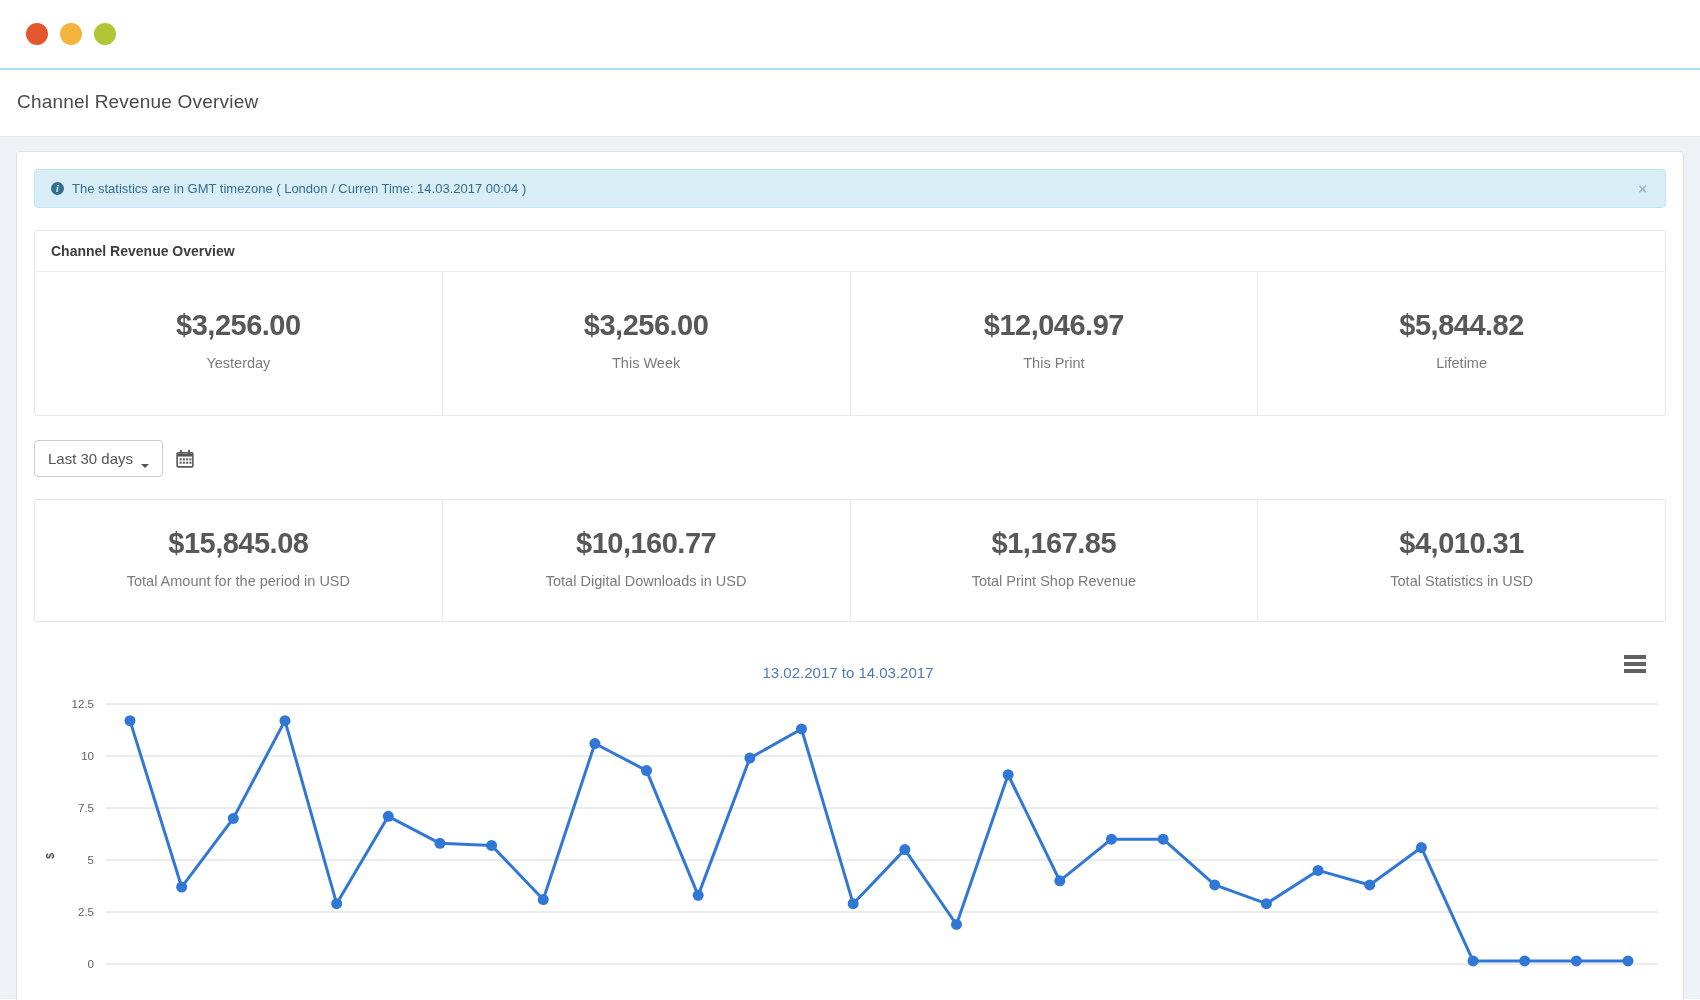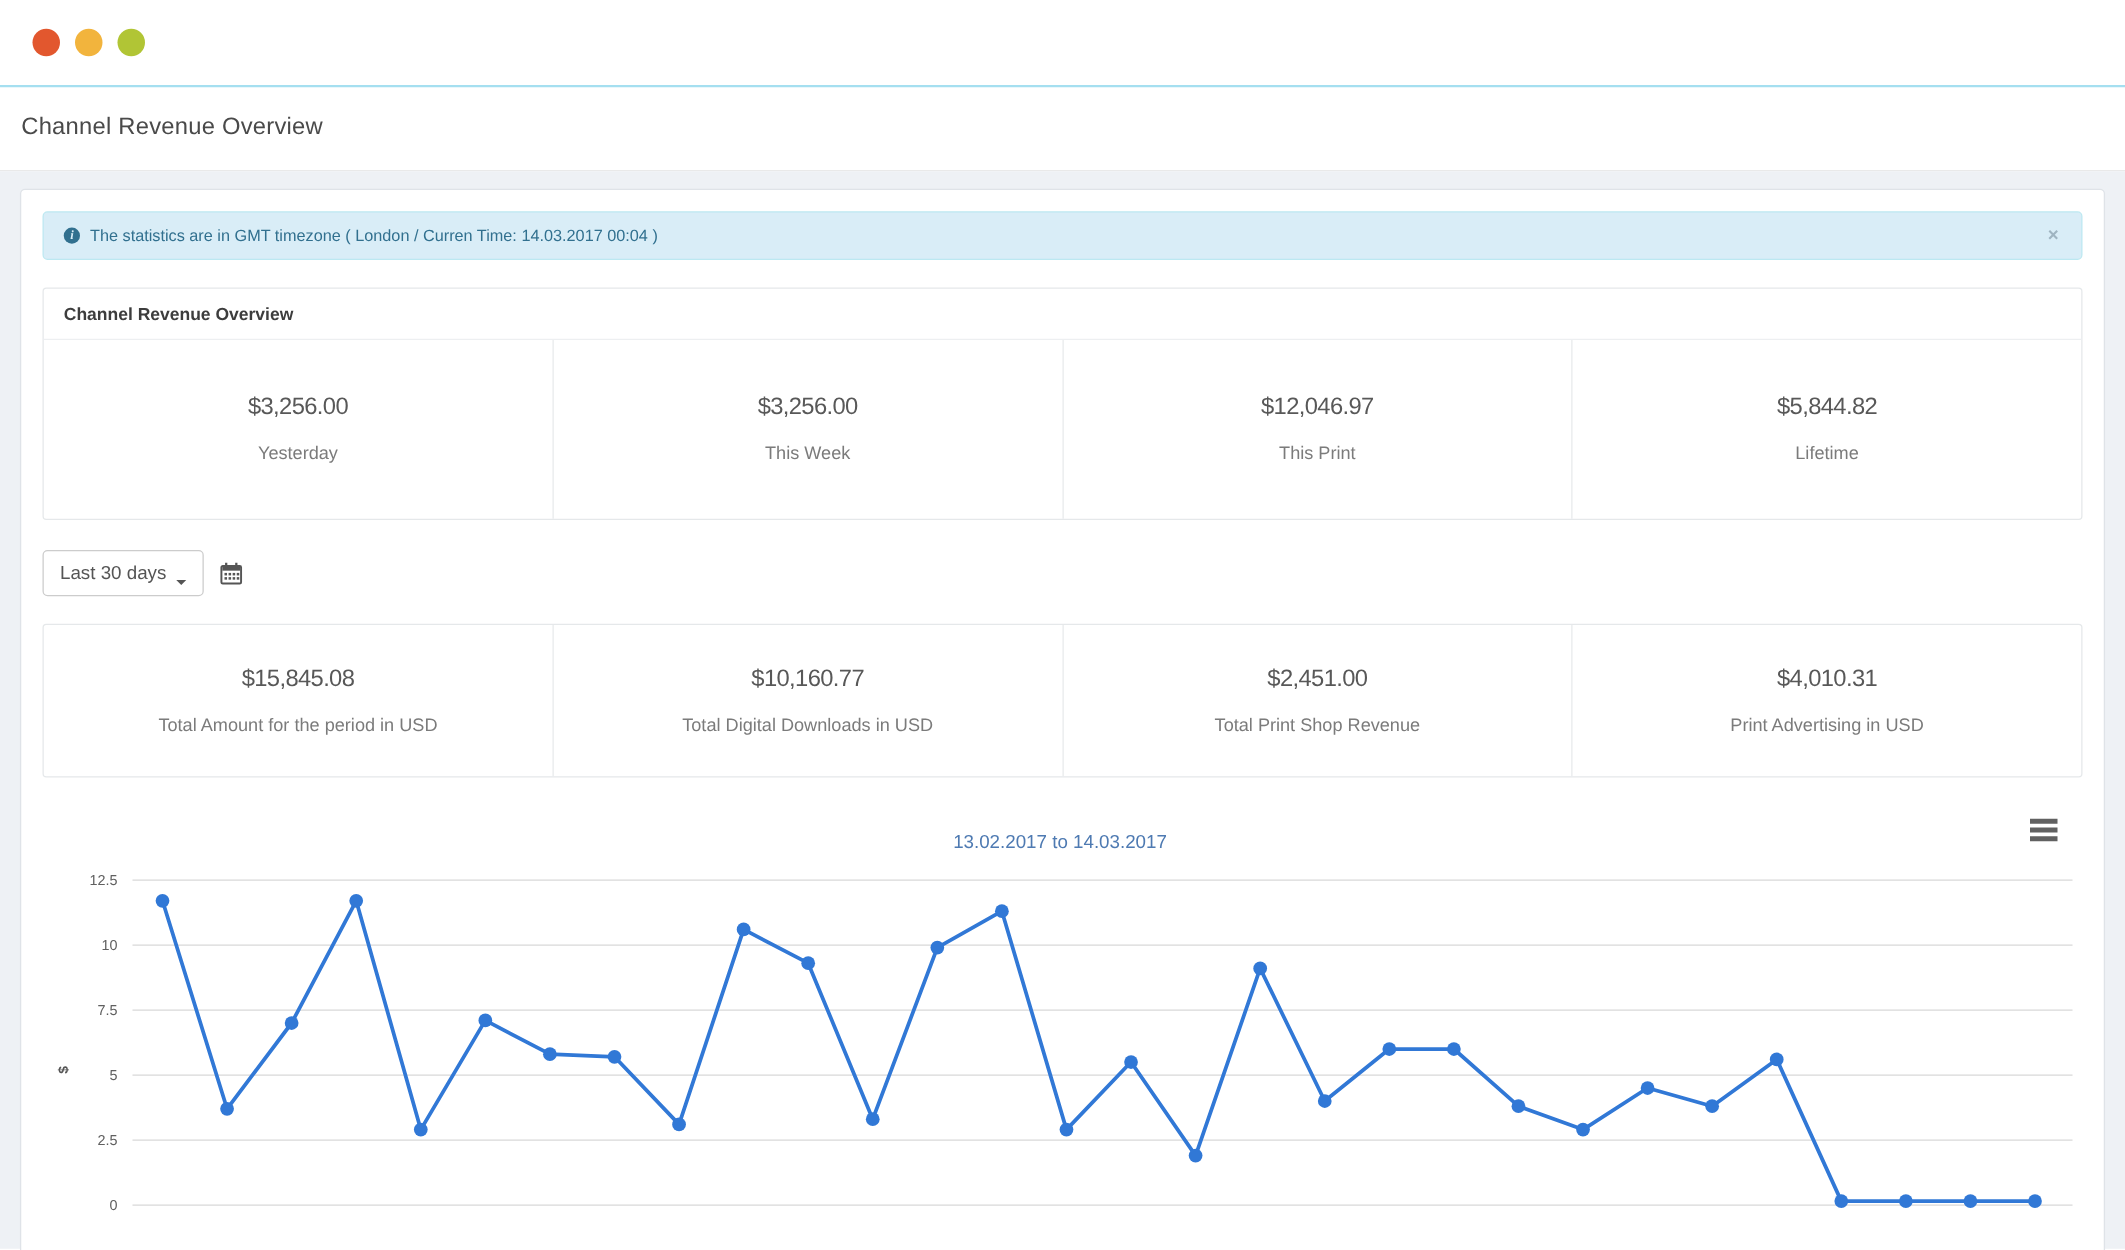--- a/index.html
+++ b/index.html
@@ -26,21 +26,21 @@
   .alert-close{margin-left:auto;background:none;border:none;color:#9fb4c1;font-size:15px;
     font-weight:bold;cursor:pointer;padding:0 2px;line-height:15px;}
   
   .panel{border:1px solid #e5e8ea;border-radius:3px;margin-top:22px;}
   .panel-heading{padding:12px 16px;font-size:14px;font-weight:bold;color:#3d3d3d;
     border-bottom:1px solid #edeff1;}
   .stats-row{display:flex;}
   .stat-col{flex:1;text-align:center;padding:37px 10px 43px;border-left:1px solid #e8eaec;}
   .stat-col:first-child{border-left:none;}
   .stats-row.compact .stat-col{padding:27px 10px 31px;}
-  .stat-value{font-size:19px;font-weight:normal;color:#585858;letter-spacing:-.5px;line-height:33px;}
+  .stat-value{font-size:29px;font-weight:bold;color:#585858;letter-spacing:-.5px;line-height:33px;}
   .stat-label{margin-top:13px;font-size:14.5px;color:#7b7b7b;line-height:17px;}
   
   .filter-row{margin-top:24px;display:flex;align-items:center;gap:13px;}
   .range-btn{background:#fff;border:1px solid #ccc;border-radius:4px;padding:8px 13px;
     font-size:15px;color:#555;cursor:pointer;display:inline-flex;align-items:flex-end;gap:8px;
     font-family:inherit;line-height:19px;}
   .caret{width:0;height:0;border-left:4px solid transparent;border-right:4px solid transparent;
     border-top:4px solid #555;}
   .cal-btn{background:none;border:none;padding:0;cursor:pointer;display:inline-flex;}
   
@@ -124,26 +124,26 @@
       <div class="stats-row compact">
         <div class="stat-col">
           <div class="stat-value">$15,845.08</div>
           <div class="stat-label">Total Amount for the period in USD</div>
         </div>
         <div class="stat-col">
           <div class="stat-value">$10,160.77</div>
           <div class="stat-label">Total Digital Downloads in USD</div>
         </div>
         <div class="stat-col">
-          <div class="stat-value">$2,451.00</div>
+          <div class="stat-value">$1,167.85</div>
           <div class="stat-label">Total Print Shop Revenue</div>
         </div>
         <div class="stat-col">
           <div class="stat-value">$4,010.31</div>
-          <div class="stat-label">Print Advertising in USD</div>
+          <div class="stat-label">Total Statistics in USD</div>
         </div>
       </div>
     </div>
 
     <div class="chart-section">
       <button class="chart-menu">
         <span>
           <div class="bar"></div><div class="bar"></div><div class="bar"></div>
         </span>
       </button>

